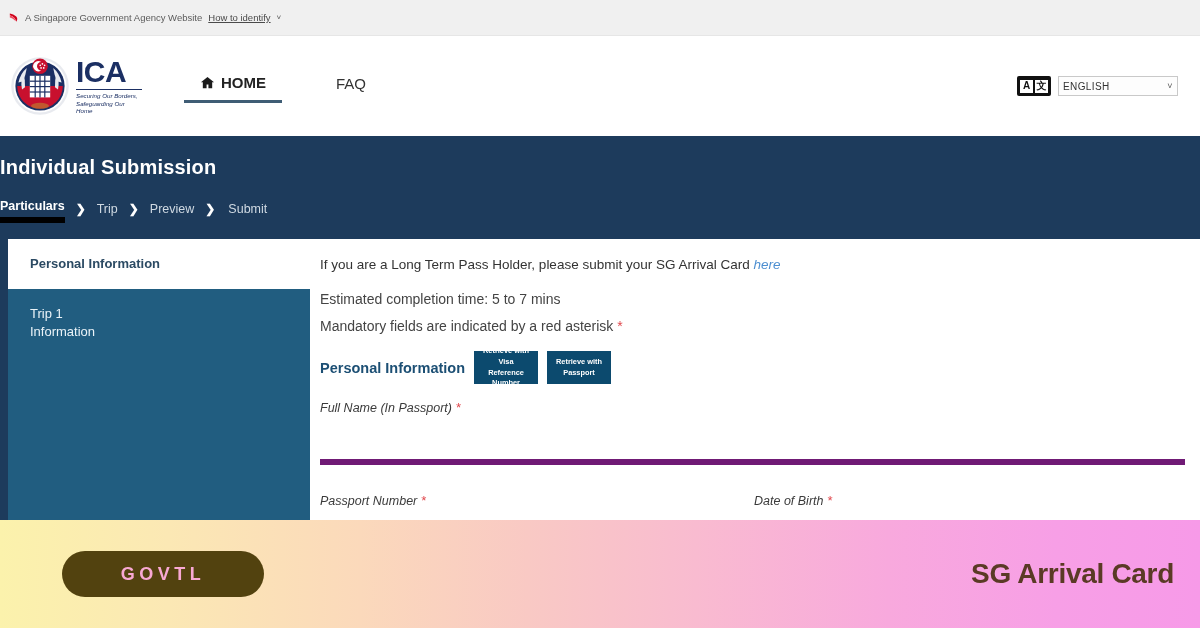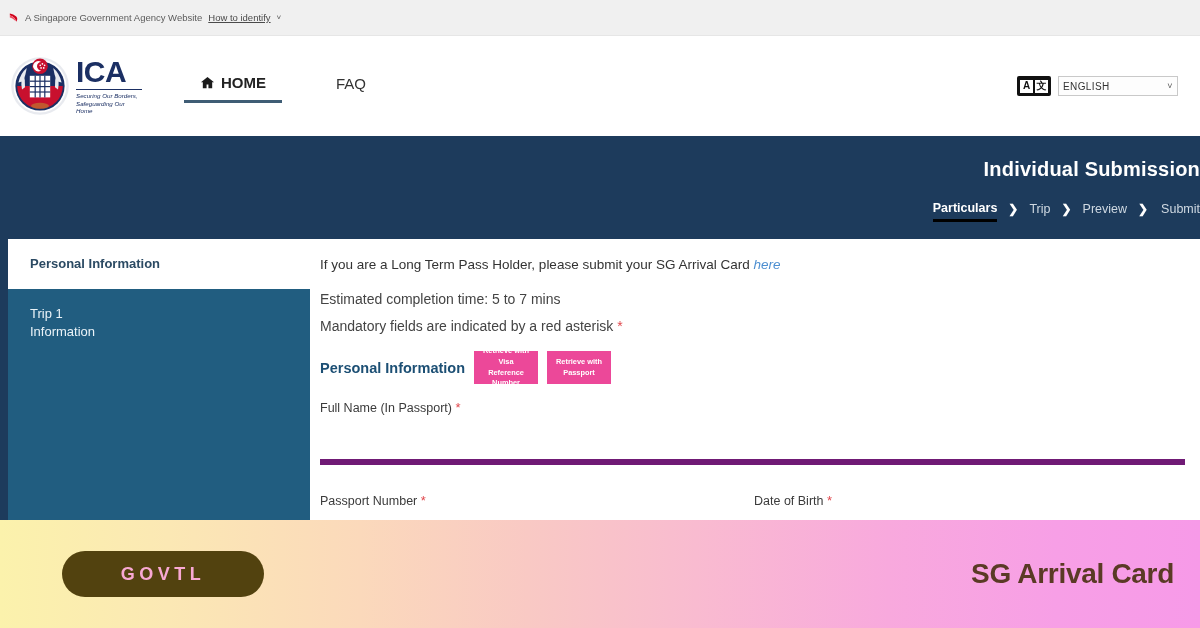--- a/index.html
+++ b/index.html
@@ -63,31 +63,31 @@
   .lang-sel {
     width:120px; height:20px; border:1px solid #c9c9c9; background:#fdfdfd;
     font-size:10px; color:#333; padding:0 4px; display:flex; align-items:center;
     justify-content:space-between; cursor:pointer; letter-spacing:0.4px;
   }
   .lang-sel .chev { font-size:9px; color:#555; }
 
   
   .banner {
     background:#1d3b5c; height:103px; width:1200px;
-    display:flex; flex-direction:column; align-items:flex-end; justify-content:center;
+    display:flex; flex-direction:column; align-items:flex-start; justify-content:center;
   }
   .banner-title {
     color:#fff; font-size:20px; font-weight:bold; letter-spacing:0.2px;
     margin-top:4px;
   }
   .steps { display:flex; align-items:center; gap:0; margin-top:20px; }
   .step {
     color:#cfd9e2; font-size:12.5px; padding:0 0 4px 0; cursor:pointer;
   }
-  .step.active { color:#ffffff; font-weight:bold; border-bottom:3px solid #000000; }
+  .step.active { color:#ffffff; font-weight:bold; border-bottom:6px solid #000000; }
   .step-sep { color:#ffffff; font-size:12px; font-weight:bold; margin:0 11px 4px 11px; }
   .step-sep.last-gap { margin-right:13px; }
 
   
   .content { display:flex; height:302px; background:#fff; }
   .rail { width:8px; background:#1d3b5c; flex:0 0 auto; }
   .sidebar { width:302px; background:#215d80; flex:0 0 auto; position:relative; }
   .side-item {
     padding:16px 0 16px 22px; font-size:13px; color:#eaf3f8; cursor:pointer;
     line-height:1.38;
@@ -100,27 +100,27 @@
     flex:1; padding: 18px 22px 0 10px; background:#fff; position:relative;
   }
   .notice { font-size:13.5px; color:#333; margin-bottom:14px; }
   .notice .here { color:#4d8fd1; font-style:italic; cursor:pointer; }
   .meta { font-size:14px; color:#444; line-height:1.9; }
   .meta .ast { color:#e0474c; }
 
   .sec-head { display:flex; align-items:center; gap:9px; margin-top:12px; }
   .sec-title { font-size:14.5px; font-weight:bold; color:#1c4f74; }
   .retr-btn {
-    background:#ec4899; color:#fff; font-size:7.4px; font-weight:bold;
+    background:#0c4a6e; color:#fff; font-size:7.4px; font-weight:bold;
     width:64px; height:33px; display:flex; flex-direction:column;
     align-items:center; justify-content:center; text-align:center;
     line-height:1.45; cursor:pointer; padding:15px 3px;
   }
 
-  .form { margin-top:16px; }
+  .form { margin-top:16px;font-style:italic; }
   .row { display:flex; gap:0; }
   .field { position:relative; }
   .field.full { width:865px; }
   .field.half { width:430px; }
   .field.half + .field.half { margin-left:4px; }
   .flabel { font-size:12.5px; color:#3b3b3b; }
   .flabel .ast { color:#e0474c; font-size:13px; }
   .finput {
     height:30px; border-bottom:6px solid #701a75; margin-top:16px;
     display:flex; align-items:flex-end; padding-bottom:4px;

